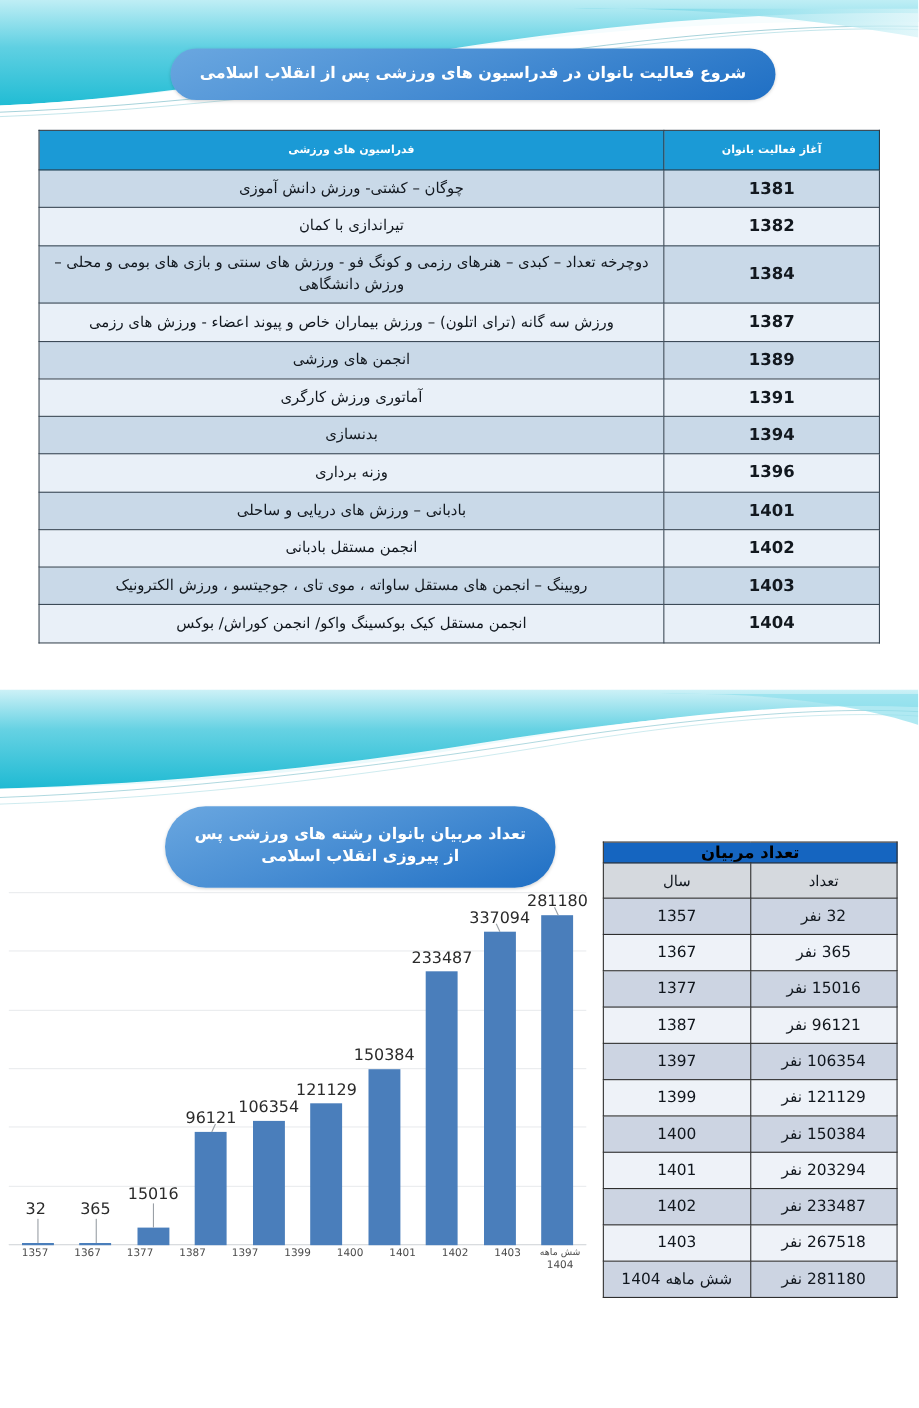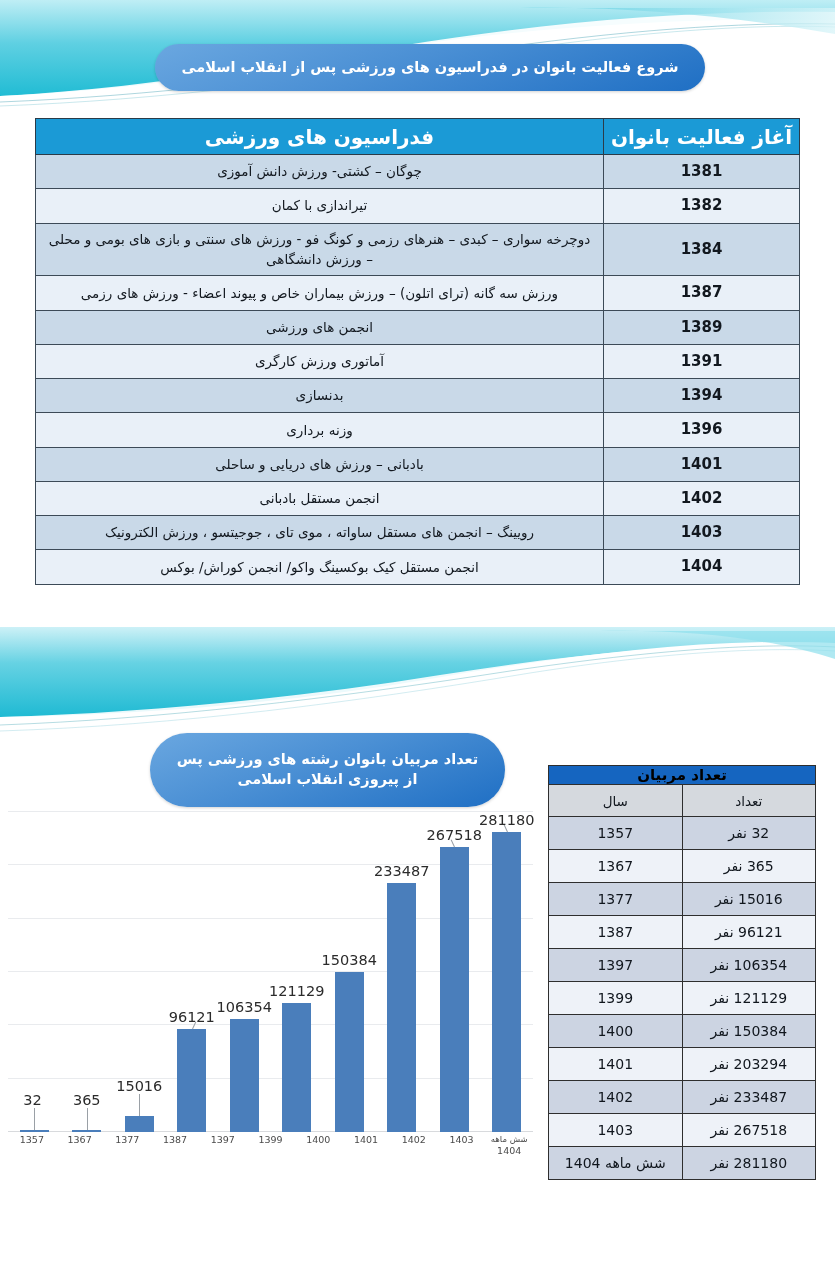--- a/index.html
+++ b/index.html
@@ -41,21 +41,21 @@
   table.t1 { width: 100%; border-collapse: collapse; table-layout: fixed; }
   table.t1 th, table.t1 td {
     border: 1px solid #3c4a57;
     text-align: center;
     vertical-align: middle;
     color: #12181f;
   }
   table.t1 thead th {
     background: #1b9ad6;
     color: #ffffff;
-    font-size: 20px;
+    font-size: 10px;
     font-weight: bold;
     height: 36px;
     border-color: #2b3b48;
   }
   table.t1 td { font-size: 13.5px; padding: 5px 8px; line-height: 1.55; }
   table.t1 td.year { font-size: 15px; font-weight: bold; font-family: "DejaVu Sans", "Liberation Sans", sans-serif; }
   table.t1 tbody tr:nth-child(odd) td { background: #c9d9e8; }
   table.t1 tbody tr:nth-child(even) td { background: #e9f0f8; }
   .col-year { width: 196px; }
 
@@ -150,21 +150,21 @@
             <tr>
               <td class="year col-year">1381</td>
               <td>چوگان – کشتی- ورزش دانش آموزی</td>
             </tr>
             <tr>
               <td class="year col-year">1382</td>
               <td>تیراندازی با کمان</td>
             </tr>
             <tr>
               <td class="year col-year">1384</td>
-              <td>دوچرخه سواری – کبدی – هنرهای رزمی و کونگ فو - ورزش های سنتی و بازی های بومی و محلی – ورزش دانشگاهی</td>
+              <td>دوچرخه تعداد – کبدی – هنرهای رزمی و کونگ فو - ورزش های سنتی و بازی های بومی و محلی – ورزش دانشگاهی</td>
             </tr>
             <tr>
               <td class="year col-year">1387</td>
               <td>ورزش سه گانه (ترای اتلون) – ورزش بیماران خاص و پیوند اعضاء - ورزش های رزمی</td>
             </tr>
             <tr>
               <td class="year col-year">1389</td>
               <td>انجمن های ورزشی</td>
             </tr>
             <tr>
@@ -266,21 +266,21 @@
           <div class="bar-slot">
             <div class="bar-label" style="bottom: 164.41px;">150384</div>
             <div class="bar" style="height: 160.41px; background: rgb(74, 126, 187);"></div>
           </div>
           <div class="bar-slot">
             <div class="bar-label" style="bottom: 253.053px;">233487</div>
             <div class="bar" style="height: 249.053px; background: rgb(74, 126, 187);"></div>
           </div>
           <div class="bar-slot">
             <div class="leader" style="bottom: 285.353px; height: 8px; transform: rotate(-25deg); transform-origin: center bottom;"></div>
-            <div class="bar-label" style="bottom: 289.353px;">267518</div>
+            <div class="bar-label" style="bottom: 289.353px;">337094</div>
             <div class="bar" style="height: 285.353px; background: rgb(74, 126, 187);"></div>
           </div>
           <div class="bar-slot">
             <div class="leader" style="bottom: 299.925px; height: 8px; transform: rotate(-25deg); transform-origin: center bottom;"></div>
             <div class="bar-label" style="bottom: 303.925px;">281180</div>
             <div class="bar" style="height: 299.925px; background: rgb(74, 126, 187);"></div>
           </div>
         </div>
     </div>
     <div class="xaxis" id="xaxis">

